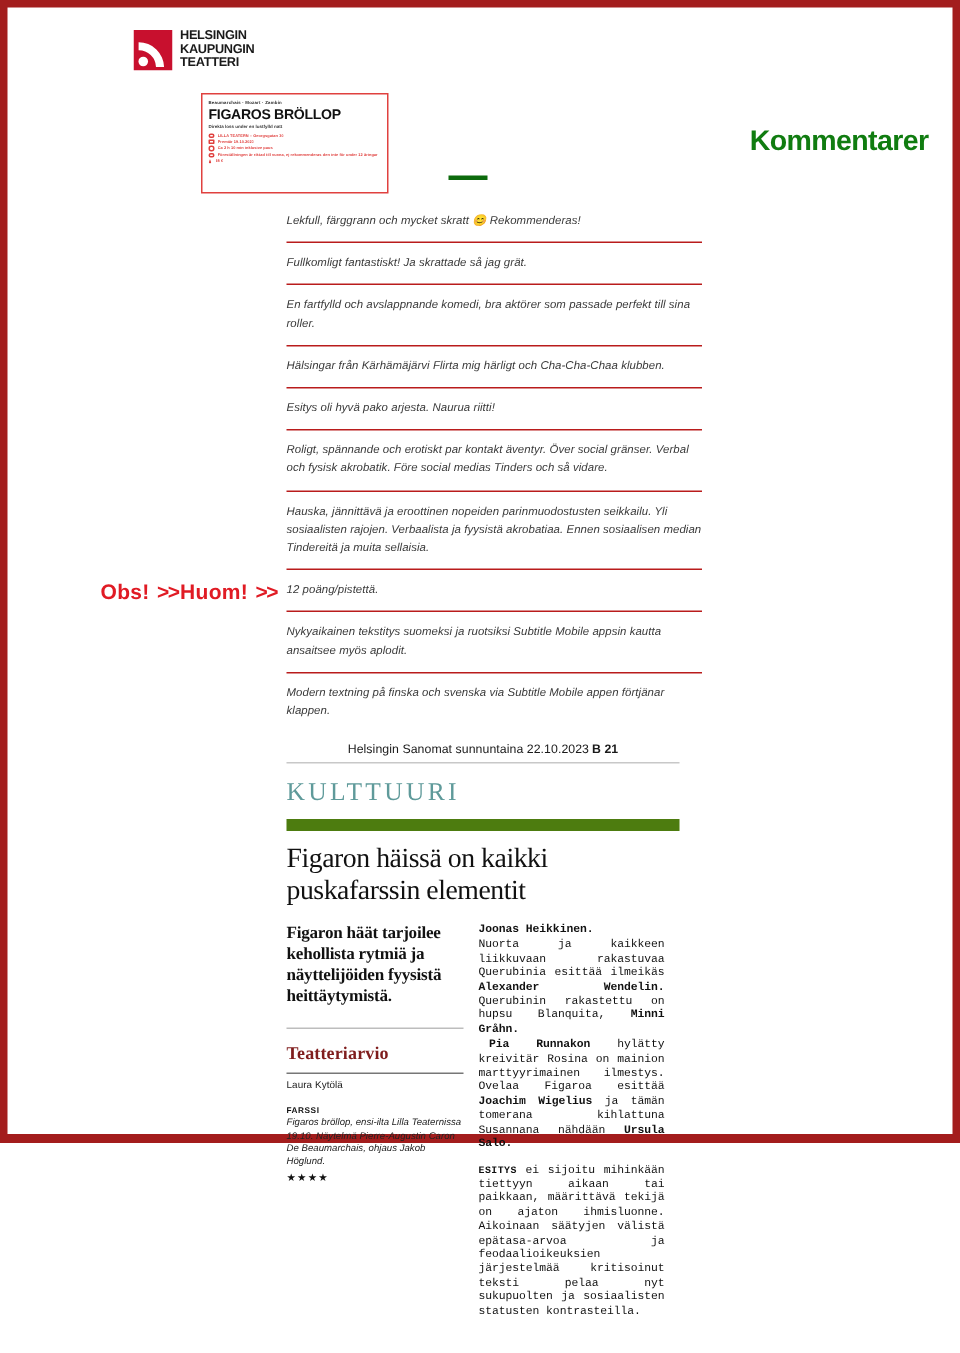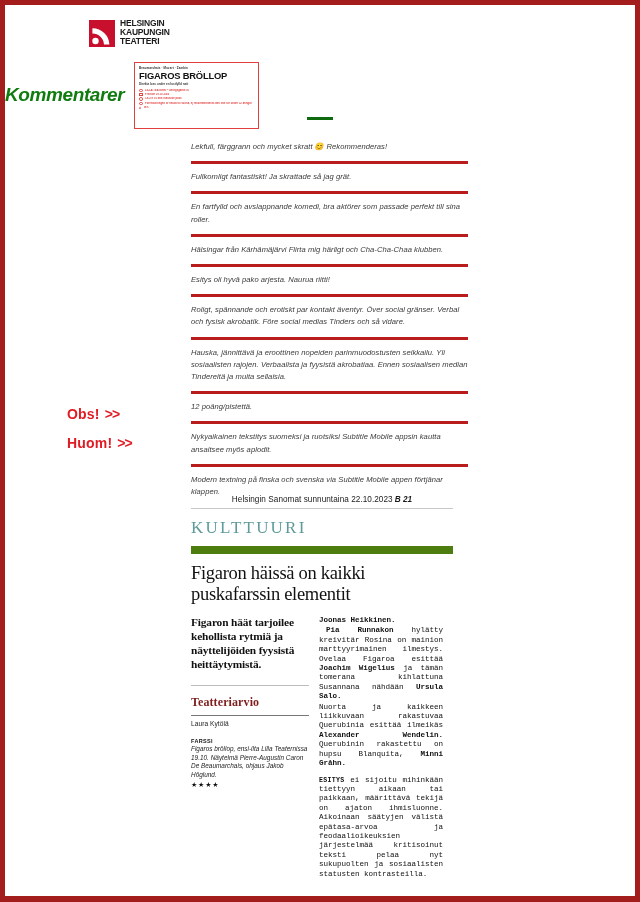--- a/index.html
+++ b/index.html
@@ -5,21 +5,21 @@
   * { box-sizing: border-box; }
   html, body { margin: 0; padding: 0; }
   body {
     width: 640px; height: 902px;
     background: #ffffff;
     font-family: "Liberation Sans", sans-serif;
     overflow: hidden;
   }
   #page {
     position: relative;
-    width: 640px; height: 902px;
+    width: 640px; height: 762px;
     background: #ffffff;
     border: 5px solid #a31d1d;
     border-bottom-width: 6px;
   }
 
   
   .brand {
     position: absolute; left: 84px; top: 14px;
     display: flex; align-items: flex-start; gap: 5px;
   }
@@ -65,71 +65,70 @@
     border-bottom: 3.4px solid #e0413f;
   }
   .p-txt {
     font-size: 2.6px; line-height: 3.4px; font-weight: bold;
     color: #e0413f; letter-spacing: 0.05px; white-space: nowrap;
     overflow: hidden; text-overflow: clip;
   }
 
   
   .kommentarer {
-    position: absolute; left: 0; right: 0; top: 79px;
-    text-align: left;
-    font-style: italic;
+    position: absolute; left: 0; right: 16px; top: 79px;
+    text-align: right;
   }
   .kommentarer h1 {
     margin: 0; font-size: 19px; font-weight: bold; letter-spacing: -0.4px;
     color: #107c10; font-family: "Liberation Sans", sans-serif;
   }
   .kom-rule {
     width: 26px; height: 3px; background: #0d6b0d;
     margin: 11px auto 0 auto;
   }
 
   
   .comments {
     position: absolute; left: 186px; top: 132px; width: 277px;
   }
   .comment {
     font-family: "Liberation Sans", sans-serif;
     font-style: italic; font-size: 7.6px; line-height: 12.2px;
     color: #3a3a3a; letter-spacing: 0.05px;
     padding: 7px 0 8px 0;
-    border-bottom: 3px solid #b91c1c;
+    border-bottom: 1px solid #b91c1c;
   }
   .comment:first-child { padding-top: 4px; }
   .comment:last-child { border-bottom: 0; }
 
   
   .annots {
-    position: absolute; left: 62px; top: 401px;
-    display: flex; flex-direction: column; gap: 13px;
+    position: absolute; left: 62px; top: 381px;
+    display: flex; flex-direction: row; gap: 1px;
   }
   .annot {
     color: #e01b24; font-weight: bold; font-size: 14px;
     letter-spacing: 0.2px; white-space: nowrap;
   }
   .annot .arrows { letter-spacing: -1px; margin-left: 5px; }
 
   
   .paper {
     position: absolute; left: 186px; top: 490px; width: 262px;
     font-family: "Liberation Serif", serif;
   }
   .paper-head {
     text-align: center;
     font-family: "Liberation Sans", sans-serif;
     font-size: 8.2px; color: #1a1a1a; letter-spacing: 0.05px;
     padding-bottom: 4px;
   }
   .paper-head b { font-weight: bold; }
-  .paper-head .pg { margin-left: 2px; font-style: italic; }
+  .paper-head .pg { margin-left: 2px; }
   .hr-thin { height: 1px; background: #c8c8c8; }
   .kulttuuri {
     font-family: "Liberation Serif", serif;
     font-size: 17px; letter-spacing: 2.2px; color: #5f9a9a;
     padding: 9px 0 8px 0;
   }
   .clip {
     border-top: 8px solid #4d7c0f;
     padding-top: 9px;
   }
@@ -296,21 +295,21 @@
           <div class="byline">Laura Kytölä</div>
           <div class="farssi-label">FARSSI</div>
           <div class="farssi-body">Figaros bröllop, ensi-ilta Lilla Teaternissa 19.10. Näytelmä Pierre-Augustin Caron De Beaumarchais, ohjaus Jakob Höglund.</div>
           <div class="stars">★★★★</div>
         </div>
 
         <div class="col-r">
           <p class="body-p">
             <b>Joonas Heikkinen.</b>
           </p>
+          <p class="body-p"><span>Nuorta ja kaikkeen liikkuvaan rakastuvaa Querubinia esittää ilmeikäs </span><b>Alexander Wendelin.</b><span> Querubinin rakastettu on hupsu Blanquita, </span><b>Minni Gråhn.</b></p>
           <p class="body-p indent"><b>Pia Runnakon</b><span> hylätty kreivitär Rosina on mainion marttyyrimainen ilmestys. Ovelaa Figaroa esittää </span><b>Joachim Wigelius</b><span> ja tämän tomerana kihlattuna Susannana nähdään </span><b>Ursula Salo.</b></p>
-          <p class="body-p"><span>Nuorta ja kaikkeen liikkuvaan rakastuvaa Querubinia esittää ilmeikäs </span><b>Alexander Wendelin.</b><span> Querubinin rakastettu on hupsu Blanquita, </span><b>Minni Gråhn.</b></p>
           <p class="body-p" style="margin-top:7px;"><span class="smallcaps">ESITYS</span><span> ei sijoitu mihinkään tiettyyn aikaan tai paikkaan, määrittävä tekijä on ajaton ihmisluonne. Aikoinaan säätyjen välistä epätasa-arvoa ja feodaalioikeuksien järjestelmää kritisoinut teksti pelaa nyt sukupuolten ja sosiaalisten statusten kontrasteilla.</span></p>
         </div>
       </div>
     </div>
   </div>
 
 </div>
 
 </body></html>

